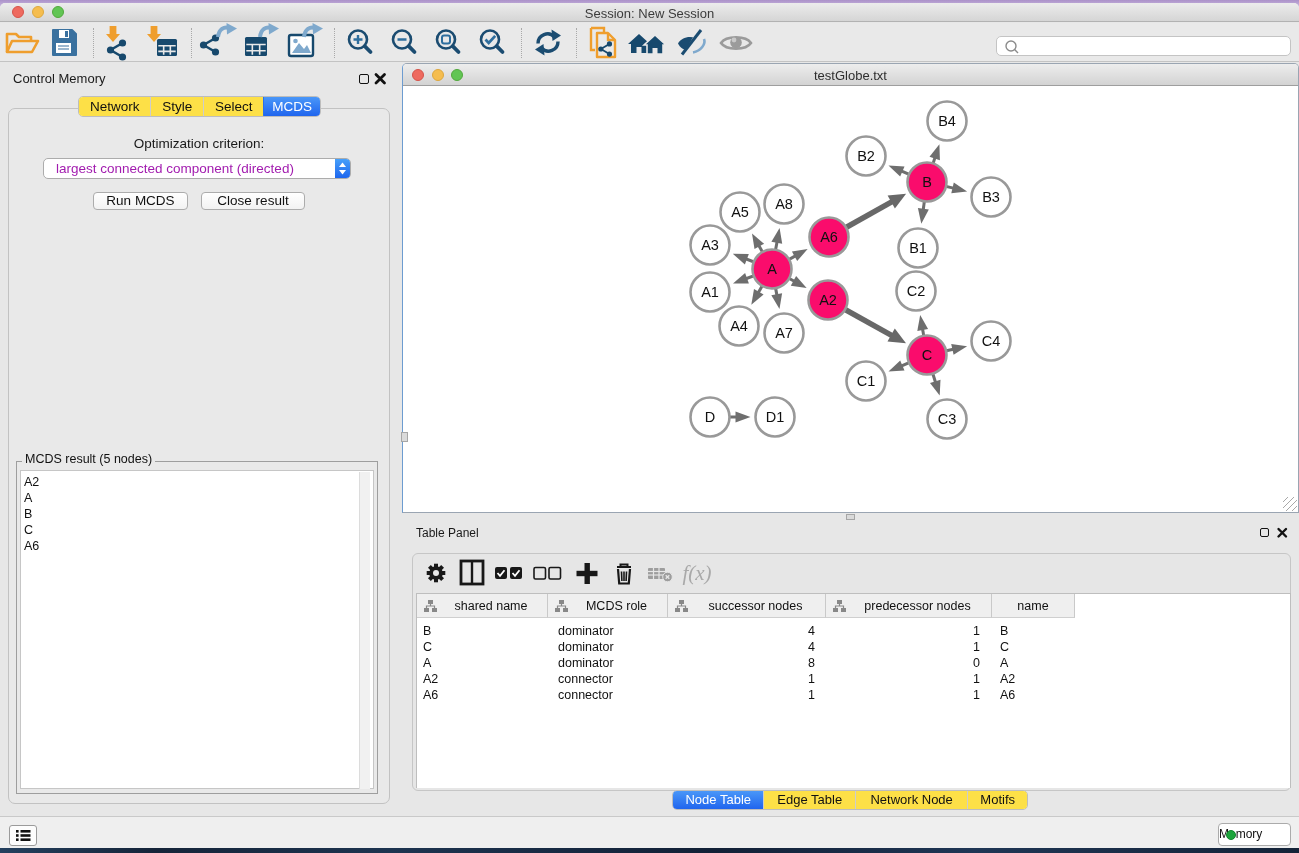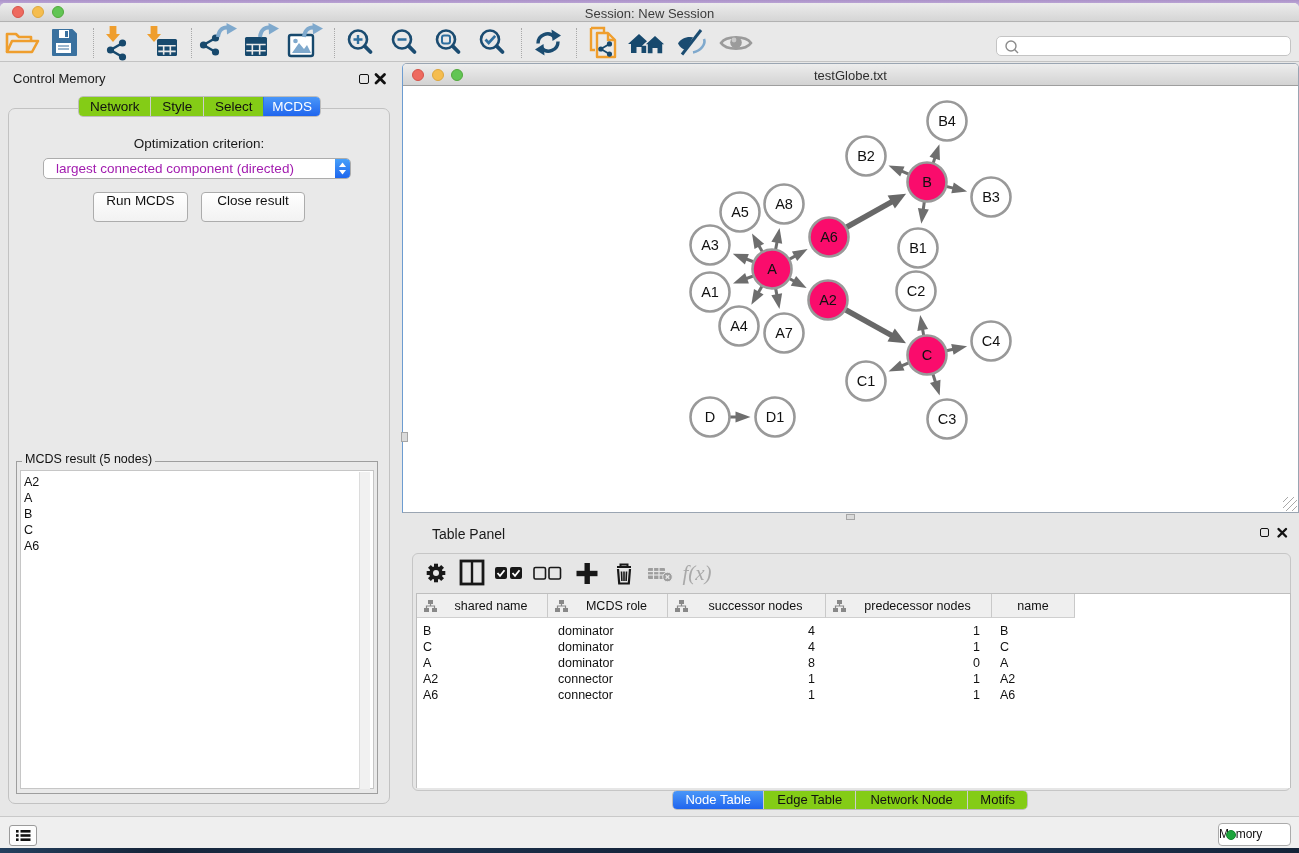--- a/index.html
+++ b/index.html
@@ -10,48 +10,48 @@
 #title-text{position:absolute;width:100%;text-align:center;top:3px;font-size:13px;color:#3c3c3c}
 #toolbar{position:absolute;left:0;top:20px;width:1299px;height:39px;background:#e9e9e9;border-bottom:1px solid #c3c3c3}
 .sep{position:absolute;top:5px;height:30px;width:0;border-left:1px dotted #a9a9a9}
 .ticon{position:absolute;top:0}
 #searchbox{position:absolute;left:996px;top:13px;width:295px;height:20px;background:#fff;border:1px solid #c4c4c4;border-radius:5px}
 
 #cp-title{position:absolute;left:13px;top:68px;font-size:13px;color:#1a1a1a}
 .winbtn-sq{position:absolute;width:10px;height:10px;border:1.6px solid #111;border-radius:2px}
 #cp-panel{position:absolute;left:8px;top:105px;width:382px;height:696px;background:#e9e9e9;border:1px solid #c2c2c2;border-radius:7px}
 .tabbar{position:absolute;display:flex;border:1px solid #bdbdbd;border-radius:5px;background:#fff;overflow:hidden}
-.tab{font-size:13.5px;color:#111;text-align:center;line-height:19px;background:#84cc16;border-left:1px solid #cdcdcd}
+.tab{font-size:13.5px;color:#111;text-align:center;line-height:19px;background:#fde047;border-left:1px solid #cdcdcd}
 .tab:first-child{border-left:none}
 .tab.sel{background:linear-gradient(#4a97f8,#2065ee);color:#fff;border-left-color:#2e6fe8}
 #cp-tabs{left:78px;top:93px;width:243px;height:21px}
 #opt-label{position:absolute;left:8px;top:133px;width:382px;text-align:center;font-size:13.5px;color:#191919}
 #combo{position:absolute;left:43px;top:155px;width:308px;height:21px;background:#fff;border:1px solid #acacac;border-radius:5px}
 #combo .txt{position:absolute;left:12px;top:2px;font-size:13.5px;color:#a21caf}
 #combo .cap{position:absolute;right:0px;top:0px;width:15px;height:19px;border-radius:0 4px 4px 0;background:linear-gradient(#47a0fa,#1d66ee)}
-.btn{position:absolute;height:30px;background:linear-gradient(#ffffff,#f2f2f2);border:1px solid #acacac;border-radius:4px;font-size:13.5px;color:#111;text-align:center;line-height:16px}
+.btn{position:absolute;height:18px;background:linear-gradient(#ffffff,#f2f2f2);border:1px solid #acacac;border-radius:4px;font-size:13.5px;color:#111;text-align:center;line-height:16px}
 #fieldset{position:absolute;left:16px;top:458px;width:362px;height:333px;border:1px solid #9e9e9e}
 #fs-legend{position:absolute;left:22px;top:449px;background:#e9e9e9;padding:0 3px;font-size:12.5px;color:#111}
 #mcds-list{position:absolute;left:20px;top:467px;width:354px;height:319px;background:#fff;border:1px solid #c6c6c6;font-size:12.5px;color:#111}
 #mcds-list div.li{height:16px;line-height:16px;padding-left:3px}
 #mcds-scroll{position:absolute;right:3px;top:1px;width:11px;height:317px;background:#f1f1f1;border-left:1px solid #dcdcdc}
 
 #statusbar{position:absolute;left:0;top:813px;width:1299px;height:32px;background:#efefef;border-top:1px solid #c9c9c9}
 #memorybtn{position:absolute;left:1218px;top:6px;width:73px;height:23px;background:#fff;border:1px solid #ababab;border-radius:4px;font-size:12px;color:#111;line-height:21px;padding-right:8px}
 #memorybtn i{position:absolute;left:7px;top:6px;width:10px;height:10px;border-radius:50%;background:#1ca43c;border:1px solid #12862e}
 #listbtn{position:absolute;left:9px;top:8px;width:28px;height:21px;background:#fdfdfd;border:1px solid #9b9b9b;border-radius:3px}
 
 #netwin{position:absolute;left:402px;top:60px;width:897px;height:450px;background:#fff;border:1px solid #9aa5b2;border-left-color:#6d9cd0;border-radius:5px 5px 0 0}
 #nw-title{position:absolute;left:0;top:0;width:100%;height:22px;background:linear-gradient(#ededed,#d3d3d3);border-bottom:1px solid #9e9e9e;border-radius:4px 4px 0 0}
 #nw-title .txt{position:absolute;width:100%;text-align:center;top:4px;font-size:13px;color:#2e2e2e}
 #grip{position:absolute;right:1px;bottom:1px;width:14px;height:14px;background:
  repeating-linear-gradient(135deg,transparent 0 3px,#a8a8a8 3px 4.2px);}
 .phandle{position:absolute;background:#dadada;border:1px solid #a6a6a6}
 
-#tp-title{position:absolute;left:432px;top:523px;font-size:14px;color:#1a1a1a}
+#tp-title{position:absolute;left:416px;top:523px;font-size:12px;color:#1a1a1a}
 #tp-panel{position:absolute;left:412px;top:550px;width:879px;height:238px;background:#e6e6e6;border:1px solid #c6c6c6;border-radius:6px}
 #tbl{position:absolute;left:416px;top:590px;width:875px;height:195px;background:#fff;border:1px solid #bebebe;border-bottom:none}
 .th{position:absolute;top:0;height:24px;background:#efefef;border-bottom:1px solid #cfcfcf;border-right:1px solid #c9c9c9;font-size:12.5px;color:#111;text-align:center;line-height:24px}
 .td{position:absolute;height:16px;font-size:12.5px;color:#111;line-height:16px}
 #tabs2{left:672px;top:787px;width:356px;height:20px}
 #tabs2 .tab{line-height:18px;font-size:13px}
 </style></head>
 <body>
 <div id="desktop-top"></div>
 <div style="position:absolute;left:0;top:847px;width:1299px;height:6px;background:linear-gradient(90deg,#24405e,#152439 12%,#1d3450 30%,#122036 55%,#1f3655 75%,#142338);border-top:1px solid #2c4c72"></div>

